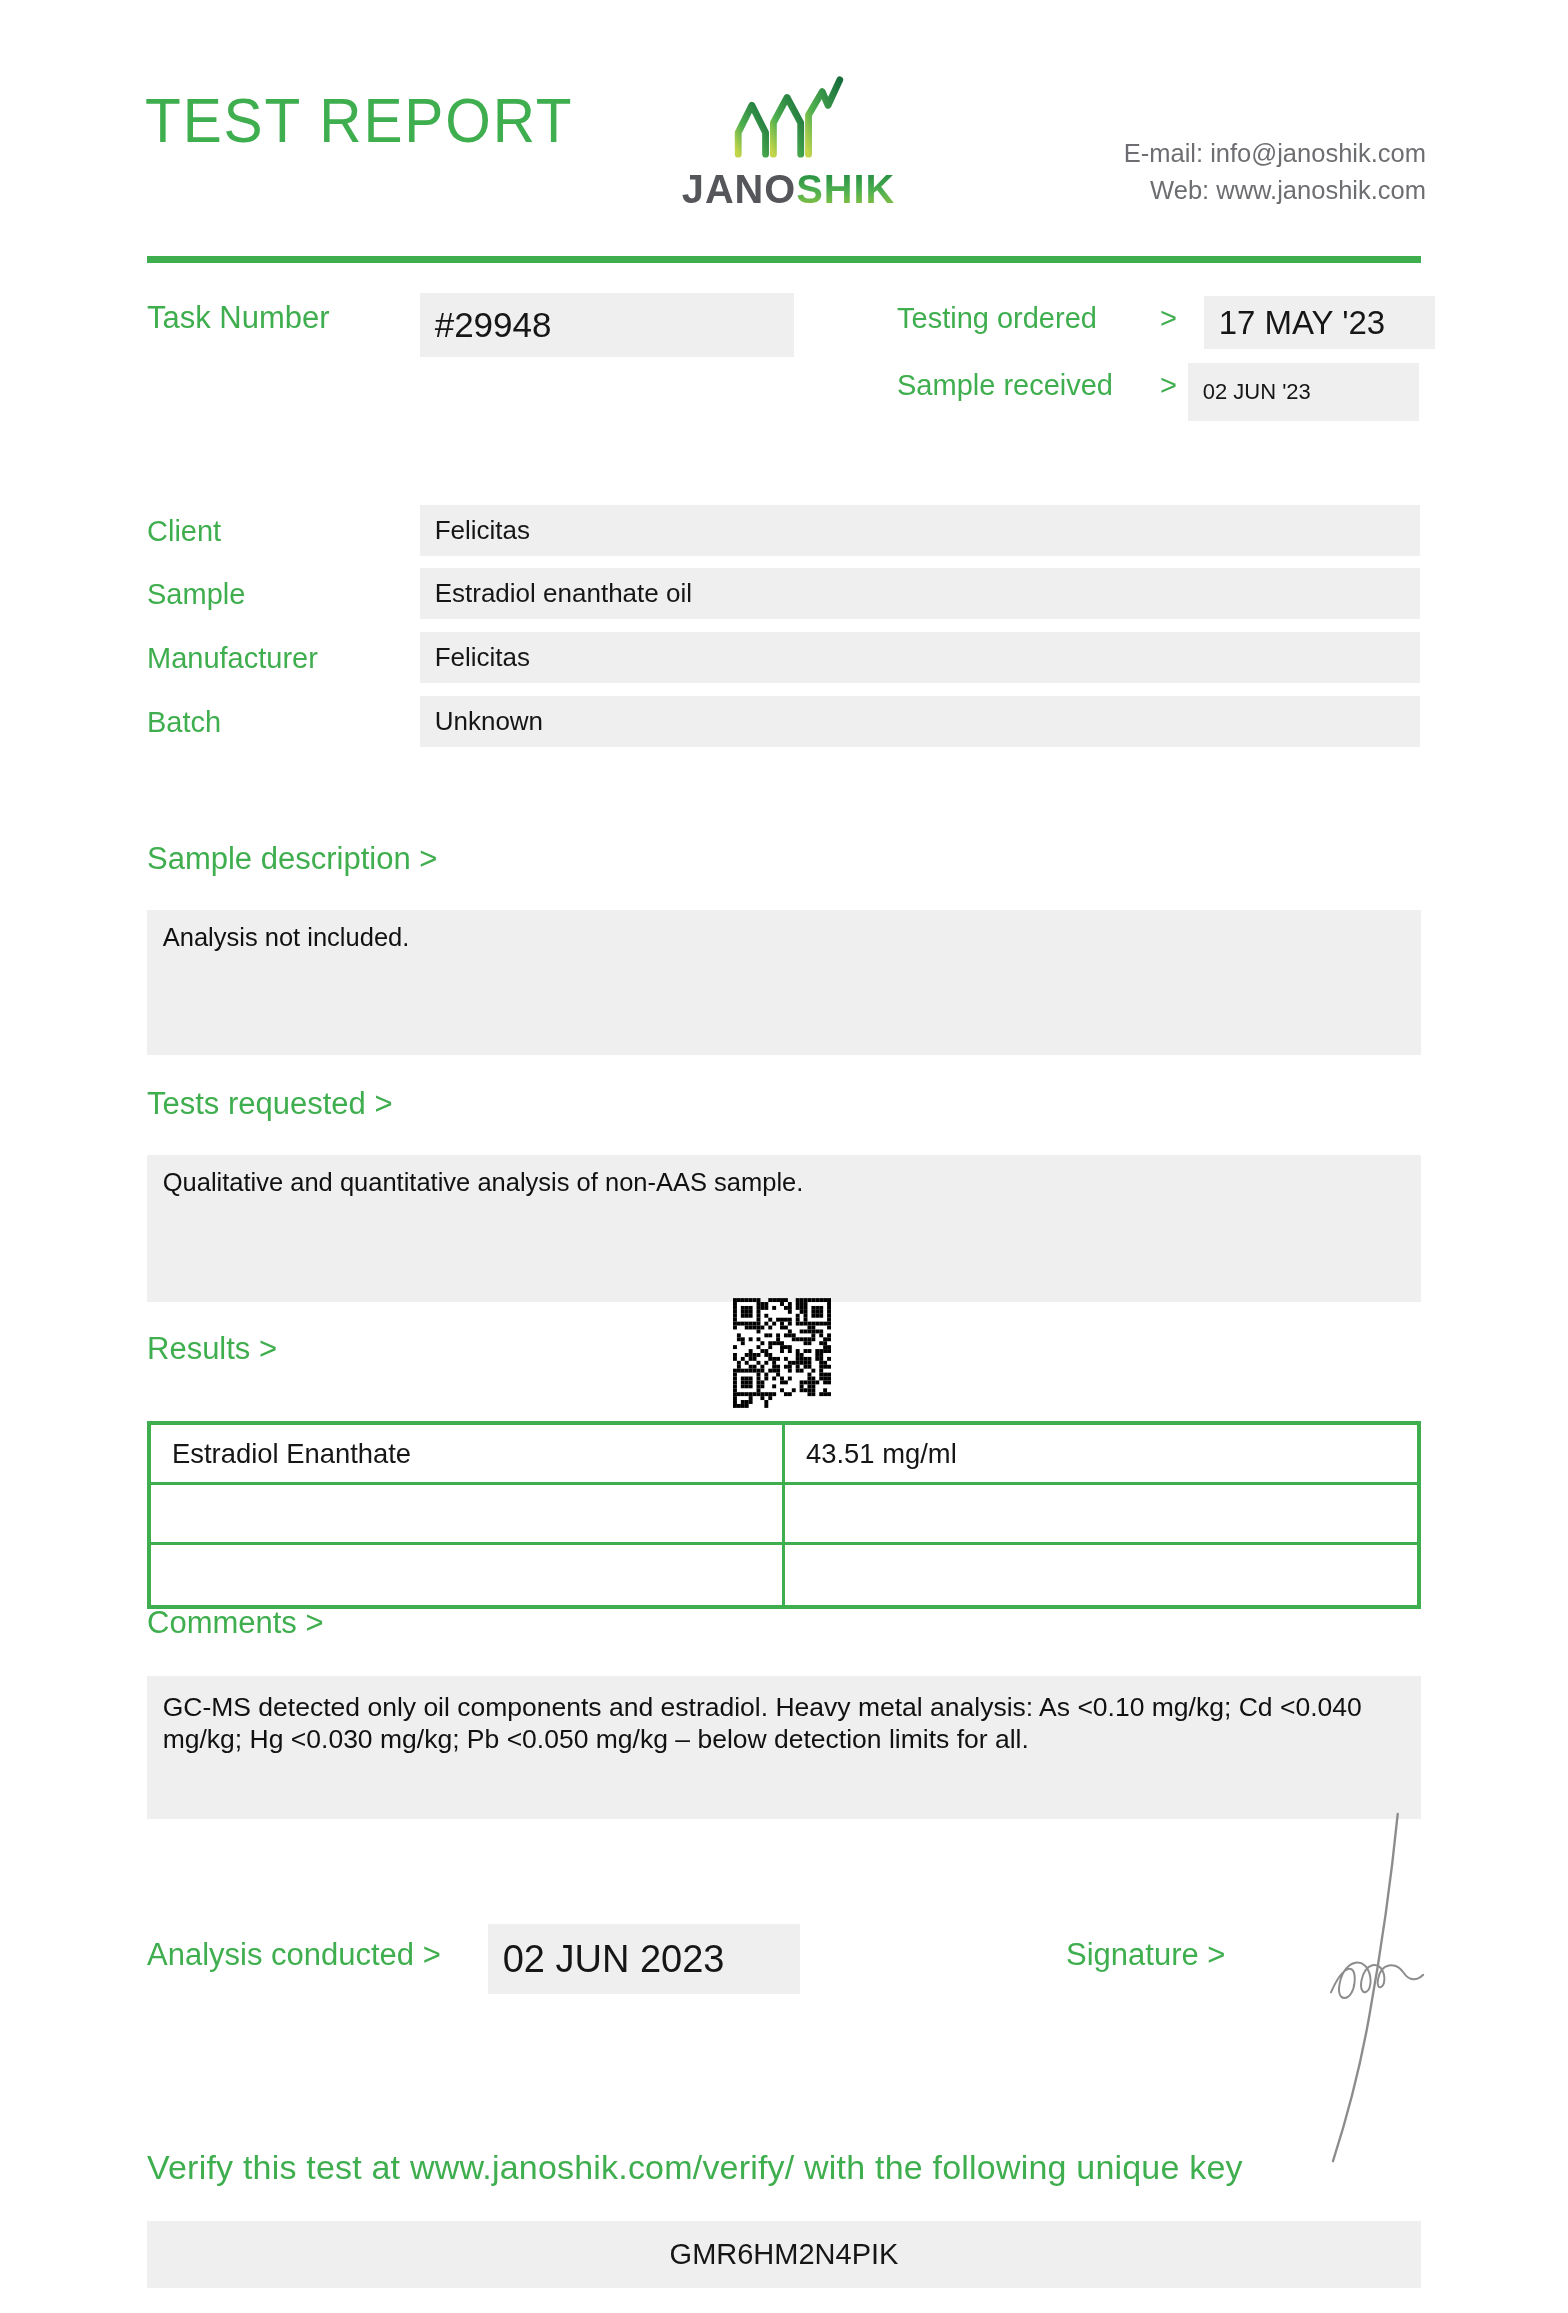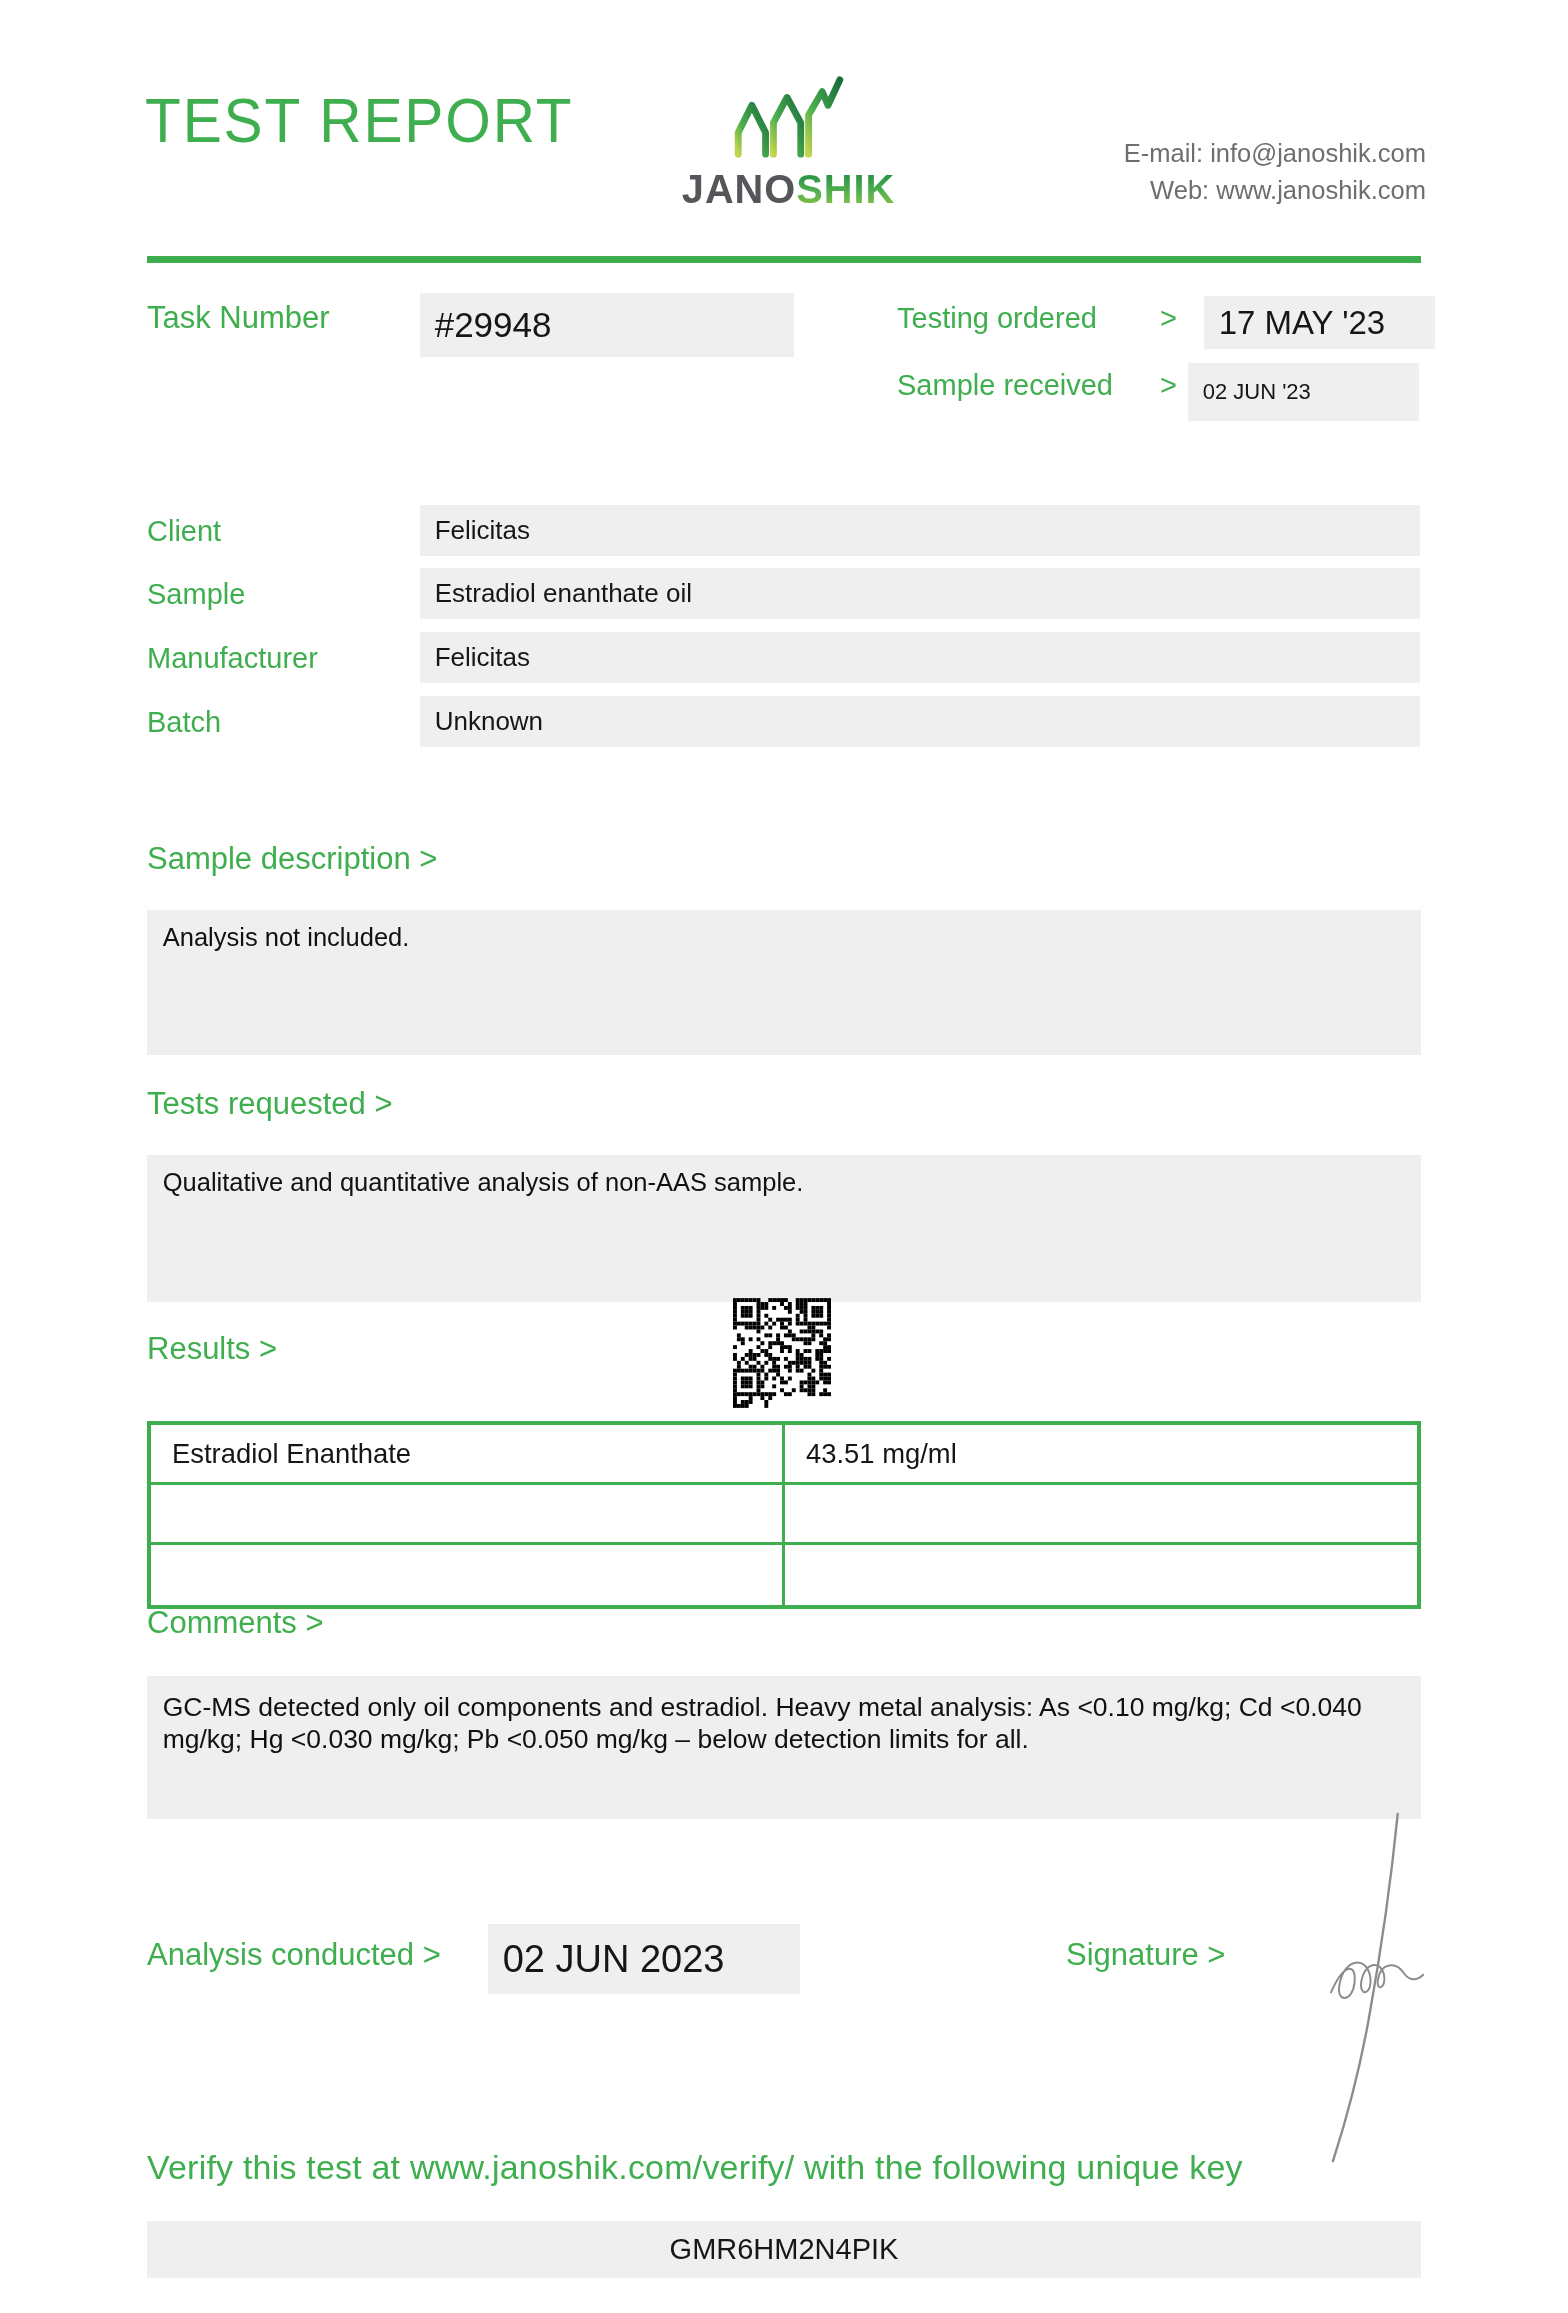--- a/index.html
+++ b/index.html
@@ -68,21 +68,21 @@
   .cell.c0{border-right-width:3.9px;}
   .cell.rb{border-bottom-width:3.9px;}
 
   
   #analysis-label{left:147px;top:1937px;font-size:31px;}
   #analysis-box{left:488px;top:1924px;width:312px;height:70px;font-size:38px;}
   #signature-label{left:1066px;top:1937px;font-size:31px;}
   #signature-svg{left:1274px;top:1808px;}
   #verify{left:147px;top:2148px;font-size:34px;color:var(--green);white-space:nowrap;
           letter-spacing:0.2px;}
-  #key-box{position:absolute;left:147px;top:2221px;width:1274px;height:57px;
+  #key-box{position:absolute;left:147px;top:2221px;width:1274px;height:67px;
            background:var(--box-gray);display:flex;align-items:center;justify-content:center;
            font-size:29px;color:var(--ink);font-weight:500;}
 </style>
 </head>
 <body>
 
 <div class="page">
 
   <div class="abs" id="title">TEST REPORT</div>
 

